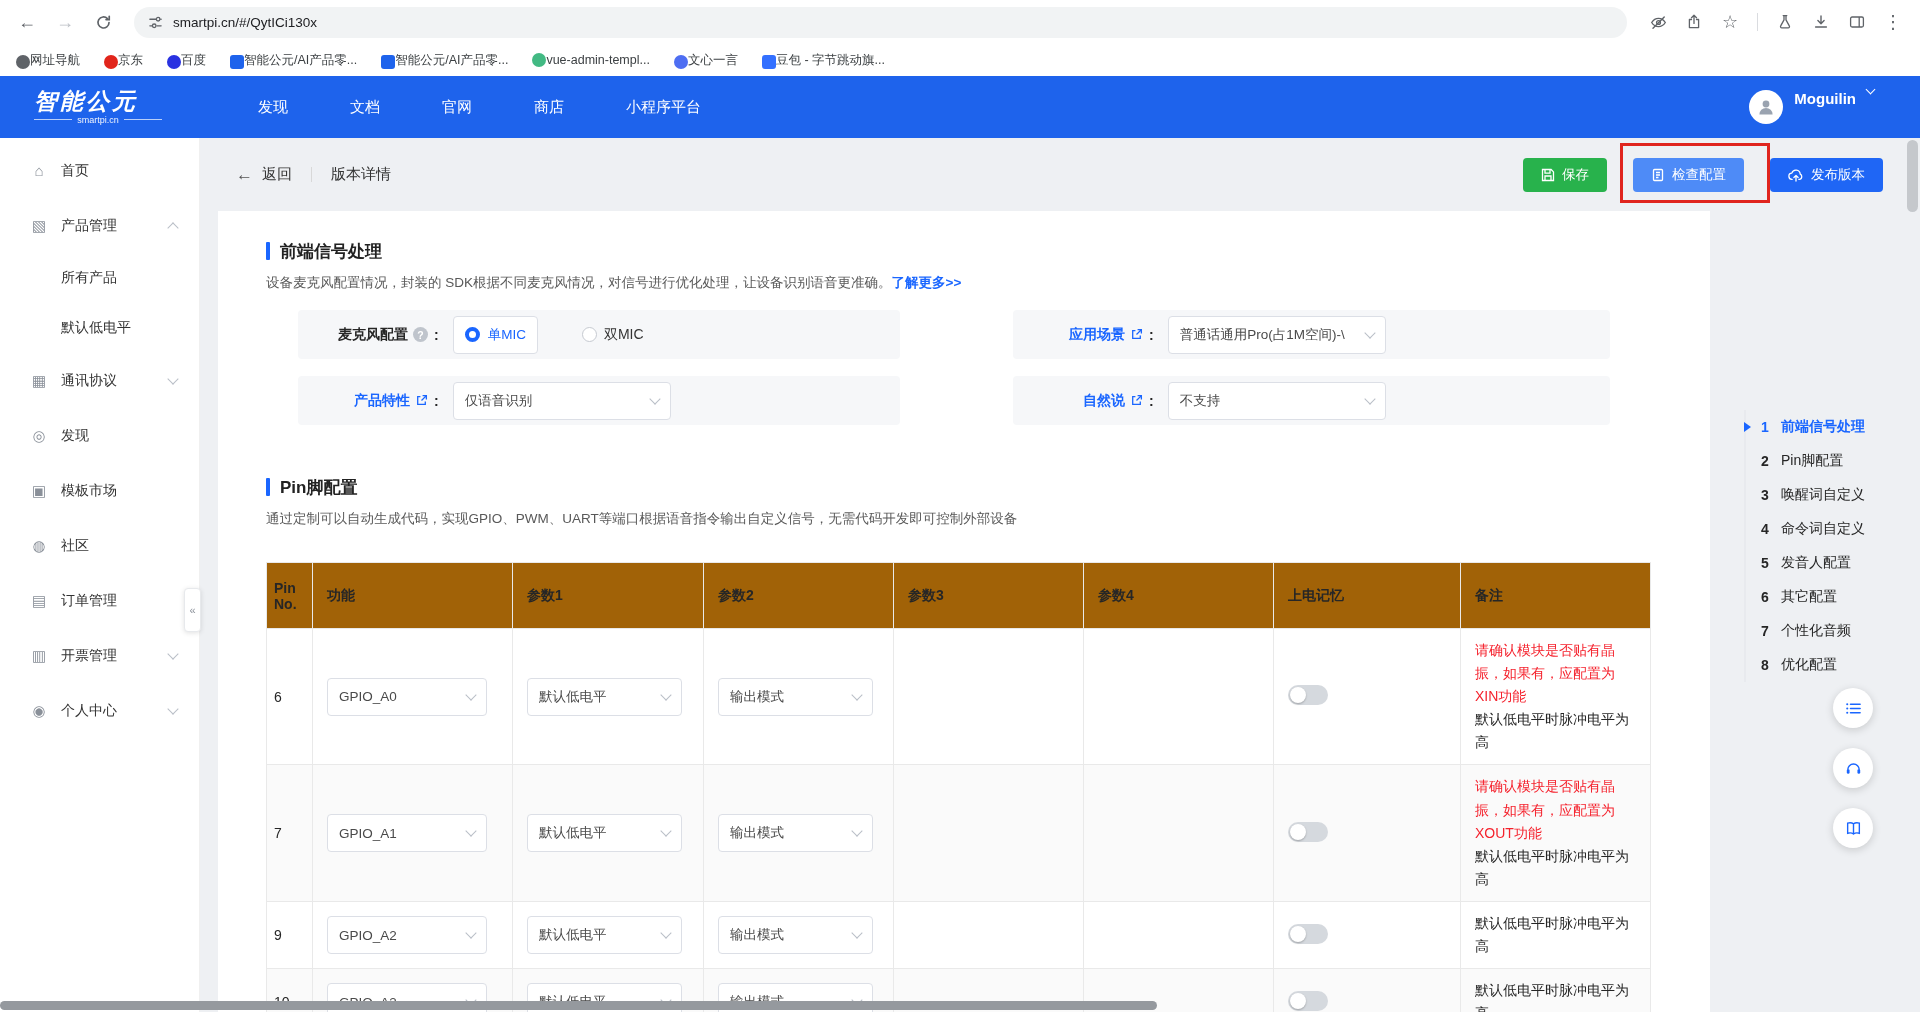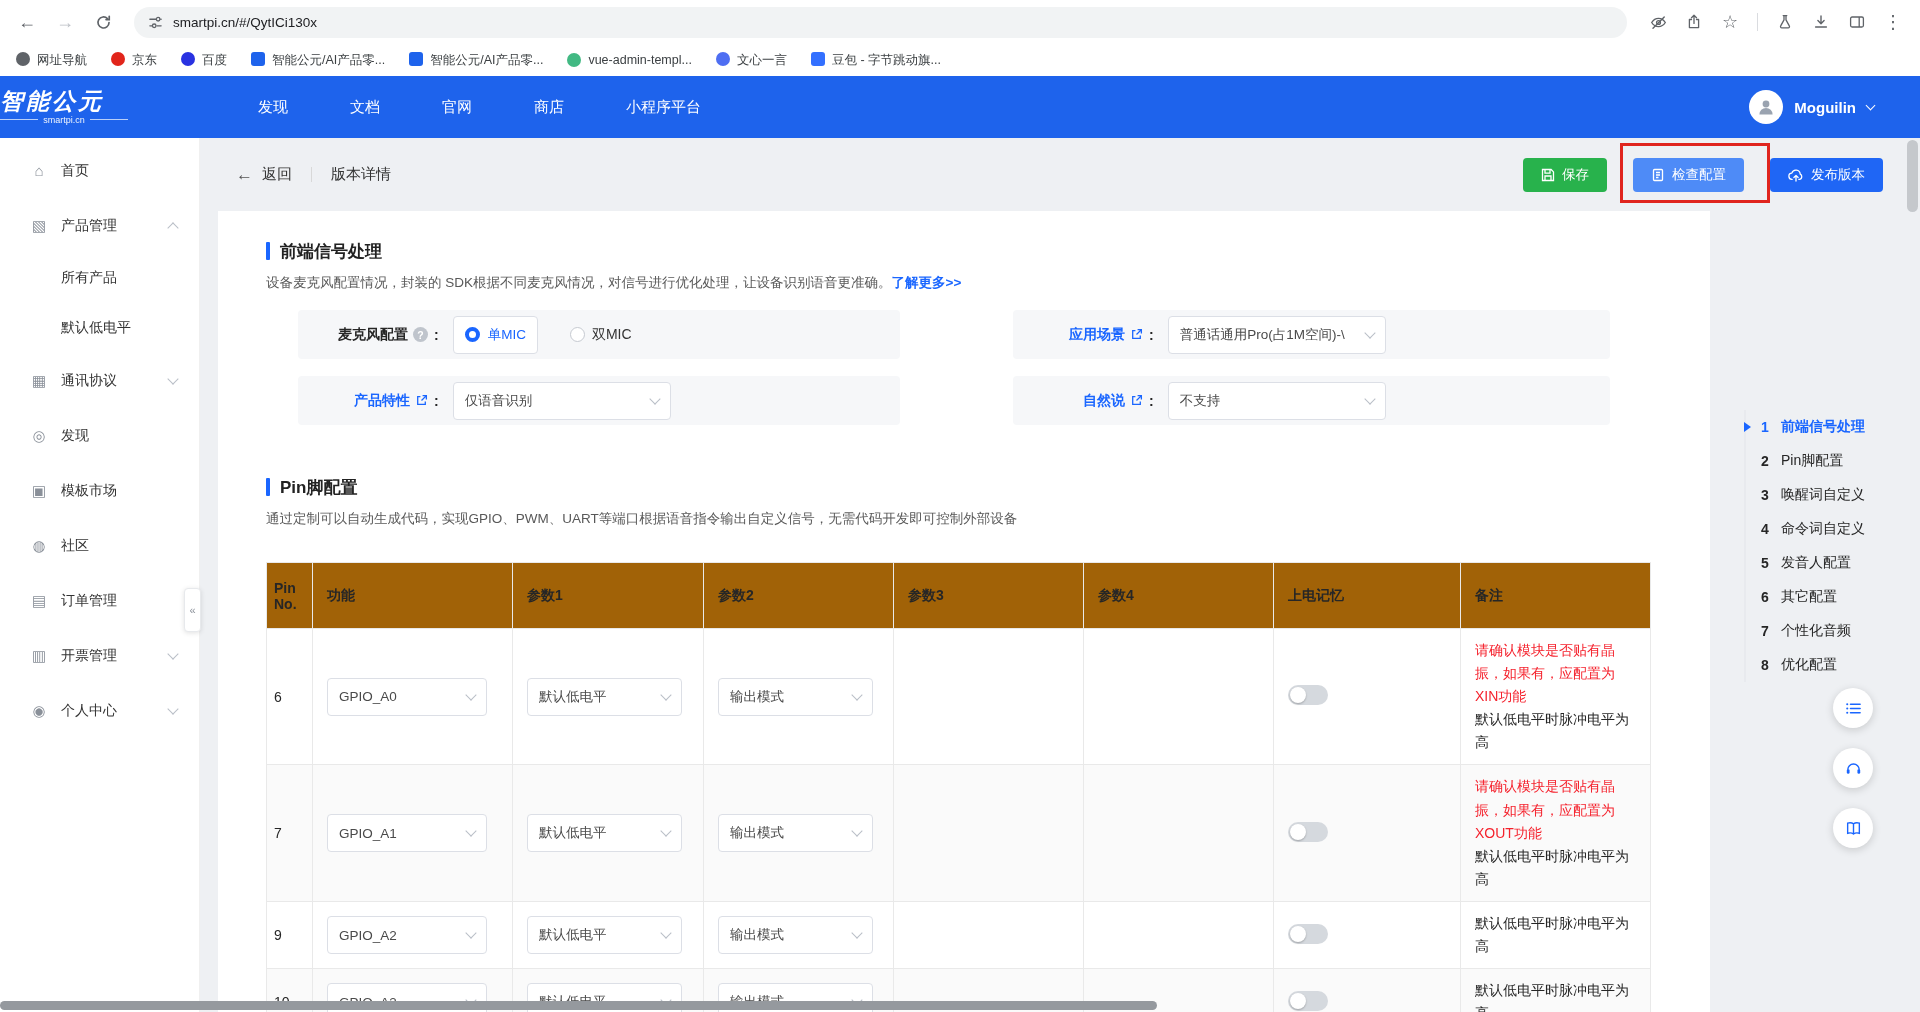--- a/index.html
+++ b/index.html
@@ -8,32 +8,32 @@
   svg{display:block}
   
   .chrome{position:absolute;top:0;left:0;width:1920px;height:44px;background:#fff;display:flex;align-items:center;padding:0 10px;gap:4px;z-index:5}
   .cicon{width:34px;height:34px;border-radius:50%;display:flex;align-items:center;justify-content:center;color:#5f6368;font-size:18px;flex:0 0 auto;cursor:pointer}
   .cicon.dis{color:#bdc1c6}
   .urlbar{flex:1;height:31px;background:#f1f3f4;border-radius:16px;display:flex;align-items:center;padding:0 14px;gap:10px;margin:0 10px;color:#202124;font-size:13.5px;cursor:text}
   .chrome-right{display:flex;align-items:center;gap:2px}
   .vdiv{width:1px;height:18px;background:#dadce0;margin:0 8px}
   
   .bookmarks{position:absolute;top:44px;left:0;width:1920px;height:32px;background:#fff;display:flex;align-items:center;padding:0 16px;gap:24px;font-size:12.5px;color:#3c4043;z-index:5}
-  .bm{display:flex;align-items:flex-start;gap:7px;cursor:pointer;white-space:nowrap}
+  .bm{display:flex;align-items:flex-end;cursor:pointer;white-space:nowrap}
   .fav{width:14px;height:14px;border-radius:50%;flex:0 0 auto}
   .fav.sq{border-radius:3px}
   
   .appbar{position:absolute;top:76px;left:0;width:1920px;height:62px;background:#1e63ec;display:flex;align-items:center;color:#fff;z-index:4}
-  .logo{width:200px;}
+  .logo{width:200px;padding-left:34px}
   .logo-title{font-size:23px;font-weight:bold;font-style:italic;letter-spacing:3px;line-height:1.1}
   .logo-sub{font-size:9px;opacity:.92;display:flex;align-items:center;gap:5px;width:128px}
   .logo-sub::before,.logo-sub::after{content:'';flex:1;height:1px;background:rgba(255,255,255,.75)}
   .appnav{display:flex;gap:62px;margin-left:58px;font-size:15px}
   .appnav .ni{cursor:pointer}
-  .appuser{margin-left:auto;display:flex;align-items:center;gap:11px;padding-right:46px;cursor:pointer}
+  .appuser{margin-left:auto;display:flex;align-items:flex-start;gap:11px;padding-right:46px;cursor:pointer}
   .avatar{width:34px;height:34px;border-radius:50%;background:#fff;display:flex;align-items:center;justify-content:center}
   .uname{font-size:15px;font-weight:bold}
   .chev{width:8px;height:8px;border-right:1.6px solid #b9bec7;border-bottom:1.6px solid #b9bec7;transform:rotate(45deg);margin-top:-4px;flex:0 0 auto}
   .chev.up{transform:rotate(-135deg);margin-top:4px}
   .chev.white{border-color:#fff;width:7px;height:7px}
   
   .layout{position:absolute;top:138px;left:0;width:1920px;height:874px;background:#eef0f3;overflow:hidden}
   .sidenav{position:absolute;top:0;left:0;width:200px;height:874px;background:#fff;padding-top:5px;border-right:1px solid #f0f0f0}
   .snav-item{height:55px;display:flex;align-items:center;padding:0 22px 0 30px;font-size:14px;color:#333;gap:13px;cursor:pointer}
   .snav-item .sic{color:#8a9099;font-size:15px;width:18px;text-align:center}
@@ -60,21 +60,21 @@
   .sec-desc .more{color:#1a66ff;font-weight:bold;cursor:pointer;}
   .frow{display:flex;gap:113px;margin:18px 0 0 32px}
   .frow.second{margin-top:17px}
   .fbox{width:602px;height:49px;background:#f6f7f9;border-radius:4px;display:flex;align-items:center}
   .fbox.r{width:597px}
   .flabel{width:130px;display:flex;justify-content:flex-end;align-items:center;gap:5px;font-size:14px;font-weight:bold;color:#262626;white-space:nowrap}
   .flabel.blue{color:#1a66ff}
   .fcolon{font-size:14px;font-weight:bold;color:#262626;margin:0 14px 0 6px}
   .help{width:15px;height:15px;border-radius:50%;background:#bfc4cc;color:#fff;font-size:10.5px;display:inline-flex;align-items:center;justify-content:center;font-weight:bold;cursor:pointer}
   .help::before{content:'?'}
-  .radio{display:flex;align-items:center;gap:7px;margin-right:32px;font-size:14px;color:#333;cursor:pointer}
+  .radio{display:flex;align-items:center;gap:7px;margin-right:44px;font-size:14px;color:#333;cursor:pointer}
   .rdot{width:15px;height:15px;border-radius:50%;border:1px solid #c6cad1;background:#fff}
   .radio.sel{color:#1a66ff}
   .radio.sel .rdot{border:4.5px solid #1a66ff}
   .sel{height:38px;background:#fff;border:1px solid #dcdfe6;border-radius:4px;display:flex;align-items:center;justify-content:space-between;gap:8px;padding:0 11px;font-size:13.5px;color:#4a4a4a;cursor:pointer;white-space:nowrap;overflow:hidden}
   .sel .txt{overflow:hidden;text-overflow:clip}
   .s-form{width:218px}
   .pin2{margin-top:52px}
   
   .pin-table{margin-top:34px;border-collapse:collapse;table-layout:fixed;width:1384px}
   .pin-table th,.pin-table td{border:1px solid #e9e9e9;padding:10px 14px;font-size:14px;color:#262626;vertical-align:middle;text-align:left;background-clip:padding-box}

